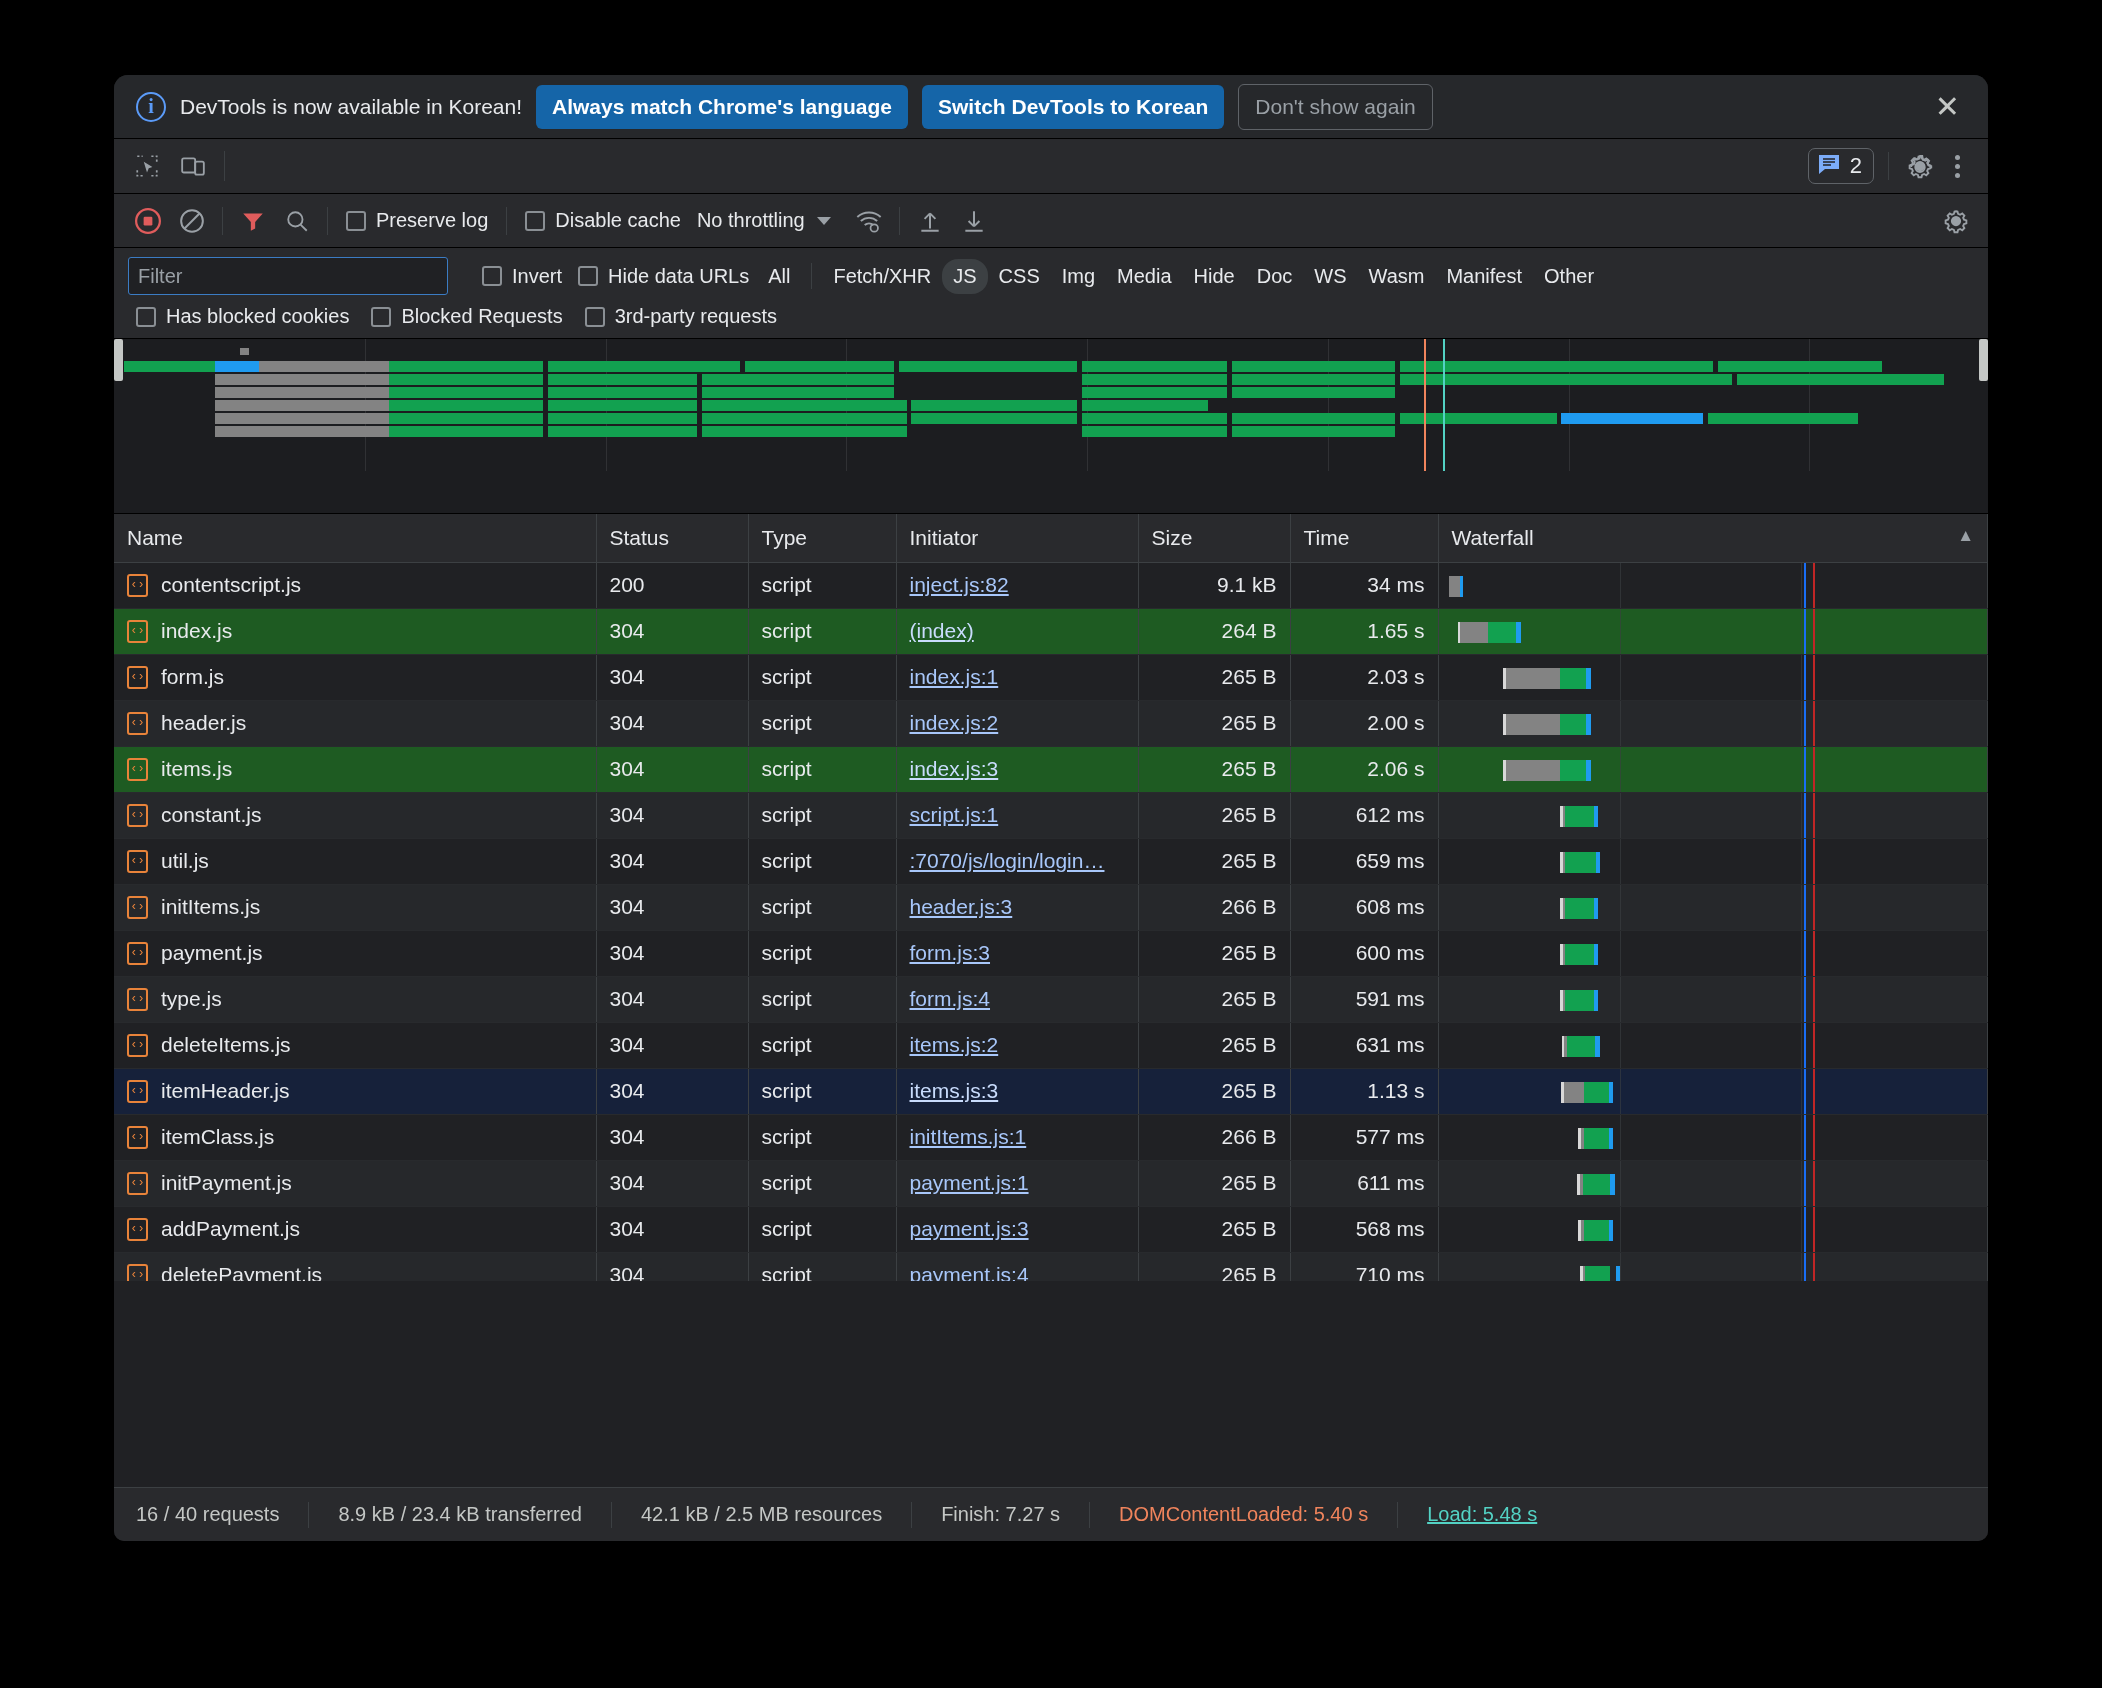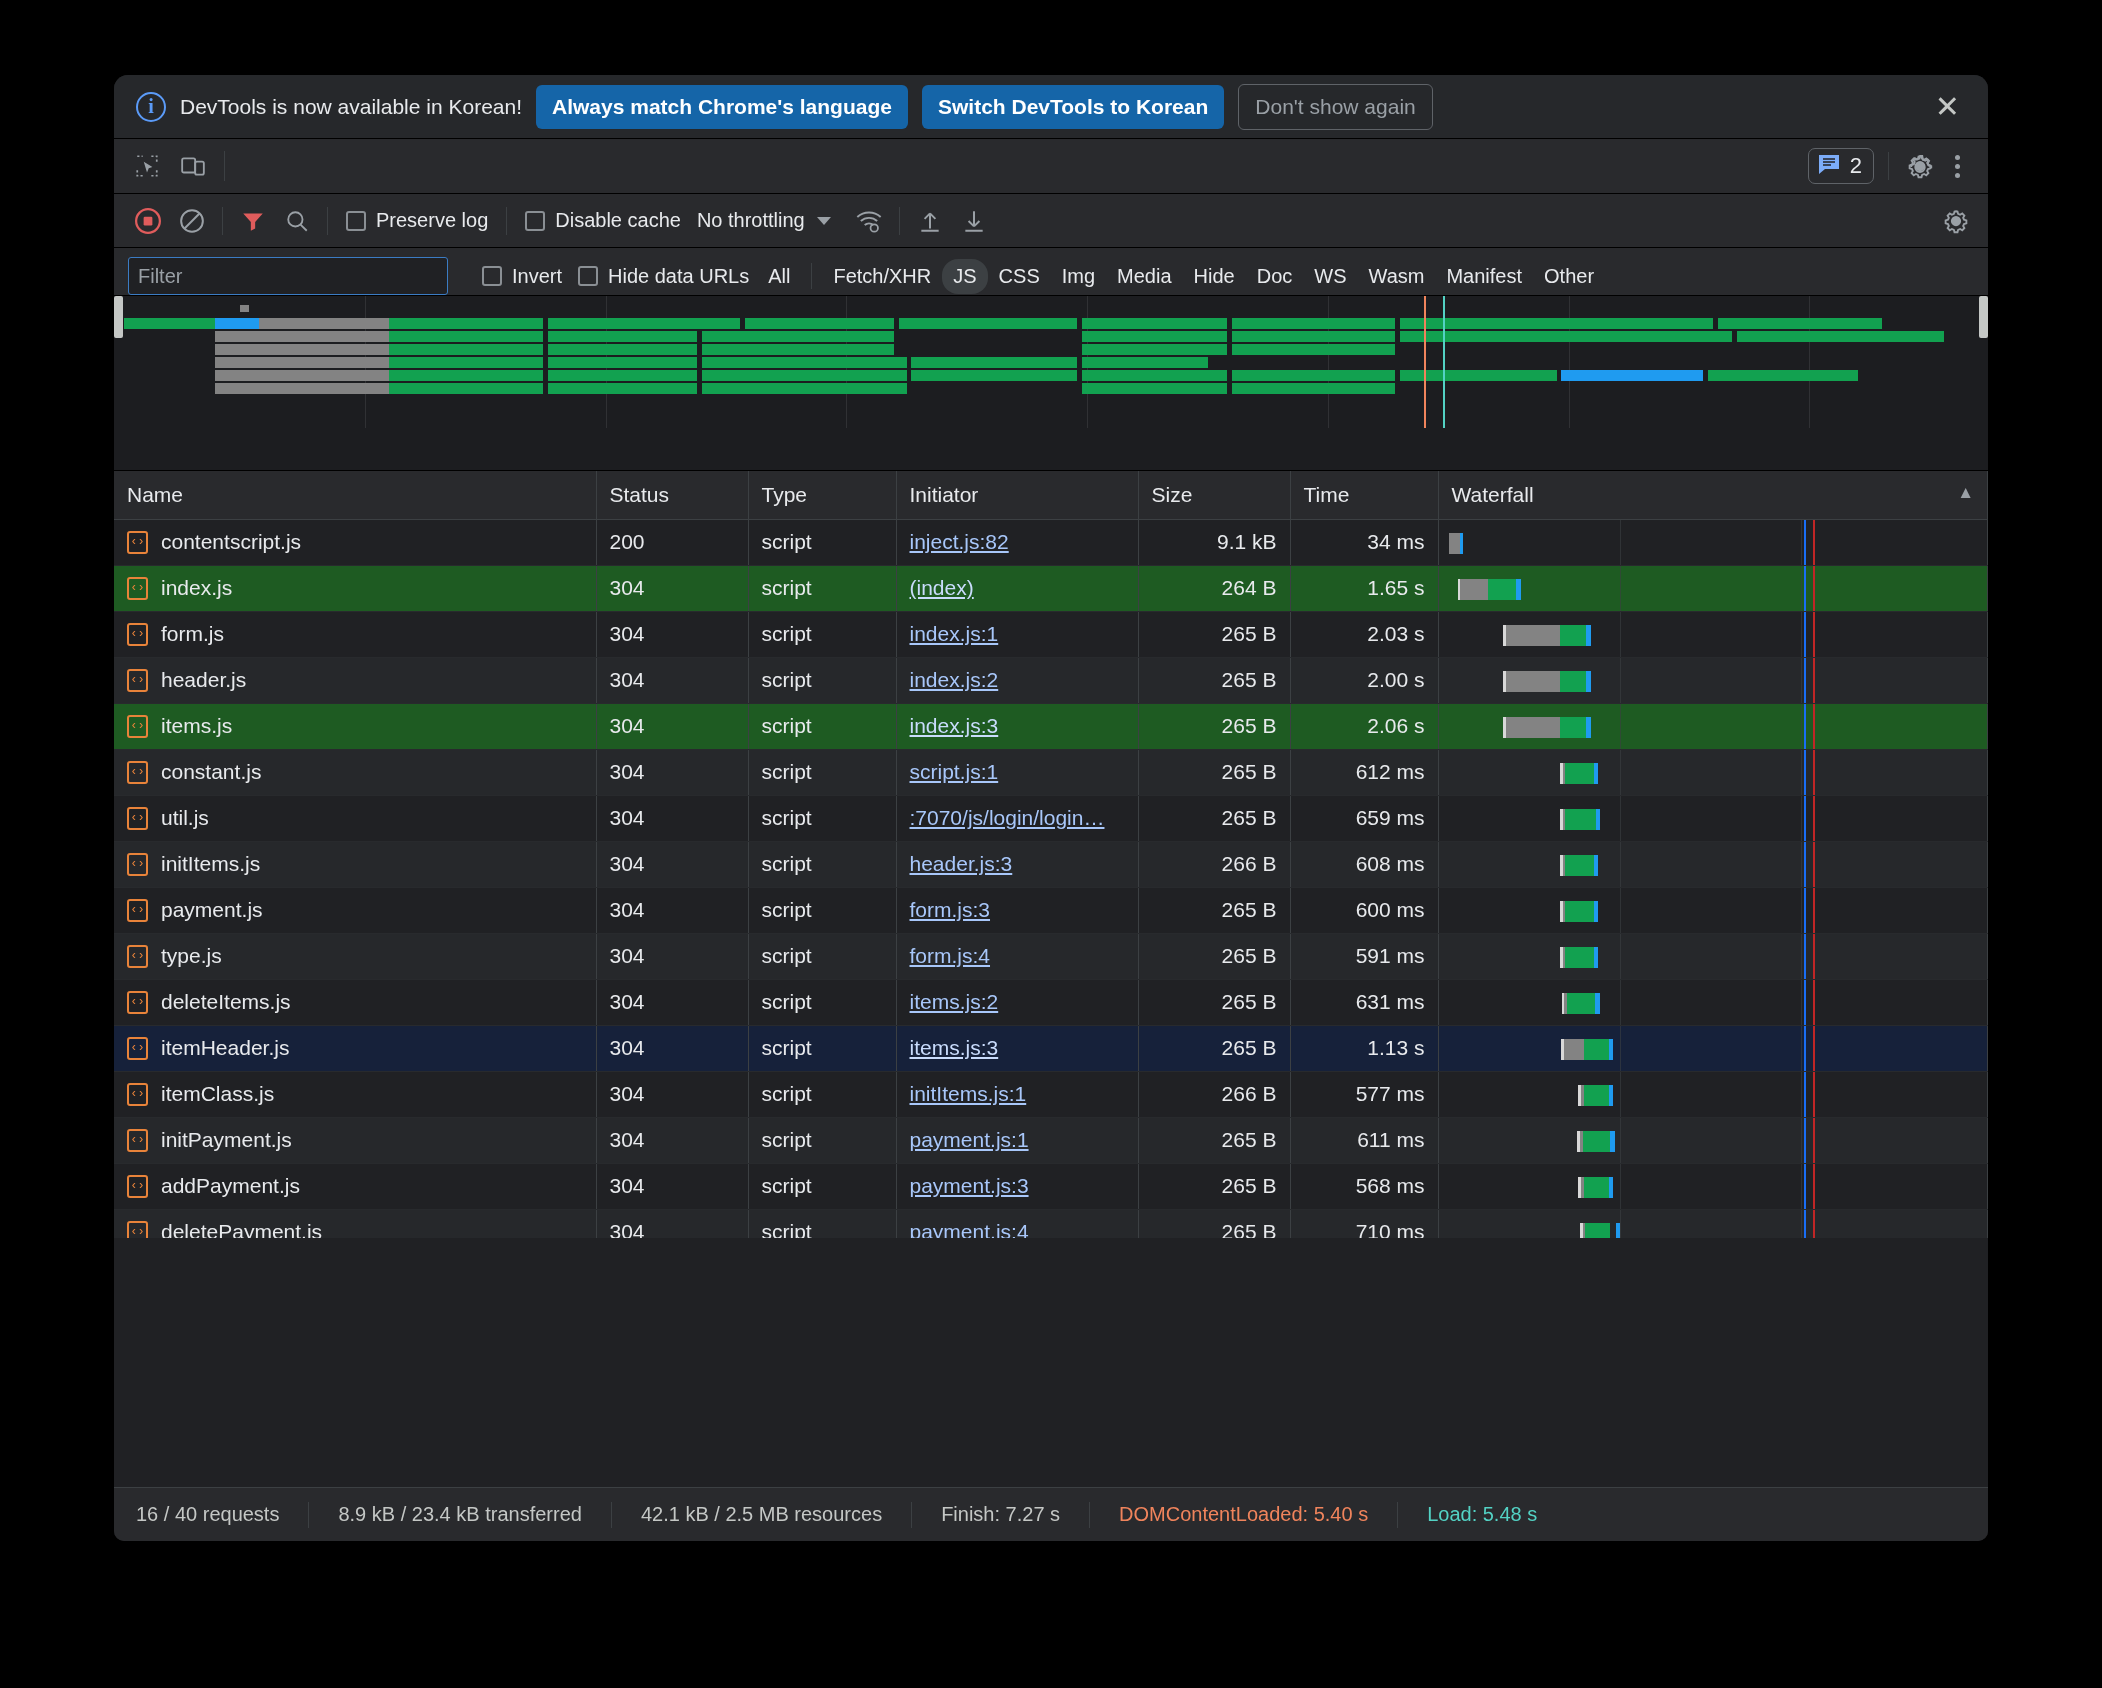--- a/index.html
+++ b/index.html
@@ -193,21 +193,21 @@
   
   .statusbar {
     position: absolute; left: 0; right: 0; bottom: 0; height: 54px;
     background: #292a2d; border-top: 1px solid #3c4043;
     display: flex; align-items: center; padding: 0 16px; gap: 12px;
   }
   .st { font-size: 20px; color: #c4c7c5; padding: 0 17px; white-space: nowrap; }
   .st.first { padding-left: 6px; }
   .stsep { width: 1px; height: 26px; background: #3c4043; }
   .st.dcl { color: #f0845c; }
-  .st.load { color: #53d2c4; }
+  .st.load { color: #53d2c4; text-decoration: underline; }
 </style>
 </head>
 <body>
 
 <div class="window">
 
 
   <div class="infobar">
     <div class="info-icon">i</div>
     <div class="info-text">DevTools is now available in Korean!</div>
@@ -342,20 +342,34 @@
       <div class="chip sel">JS</div>
       <div class="chip">CSS</div>
       <div class="chip">Img</div>
       <div class="chip">Media</div>
       <div class="chip">Hide</div>
       <div class="chip">Doc</div>
       <div class="chip">WS</div>
       <div class="chip">Wasm</div>
       <div class="chip">Manifest</div>
       <div class="chip">Other</div>
+    </div>
+    <div class="filterrow2">
+      <label class="chk">
+        <span class="cbox"></span>
+        <span class="lbl">Has blocked cookies</span>
+      </label>
+      <label class="chk">
+        <span class="cbox"></span>
+        <span class="lbl">Blocked Requests</span>
+      </label>
+      <label class="chk">
+        <span class="cbox"></span>
+        <span class="lbl">3rd-party requests</span>
+      </label>
     </div>
   </div>
 
   <div class="overview">
     <div class="ov-body" id="ov-body">
         <div class="ov-grid" style="left: 250.779px;"></div>
         <div class="ov-grid" style="left: 491.558px;"></div>
         <div class="ov-grid" style="left: 732.338px;"></div>
         <div class="ov-grid" style="left: 973.117px;"></div>
         <div class="ov-grid" style="left: 1213.9px;"></div>

